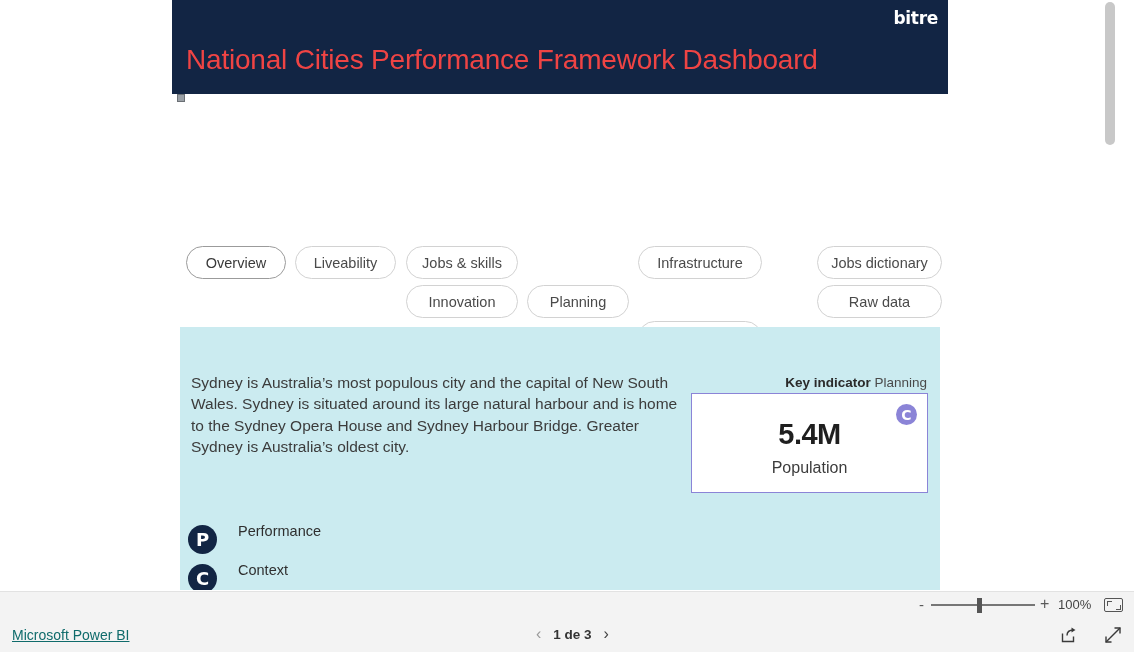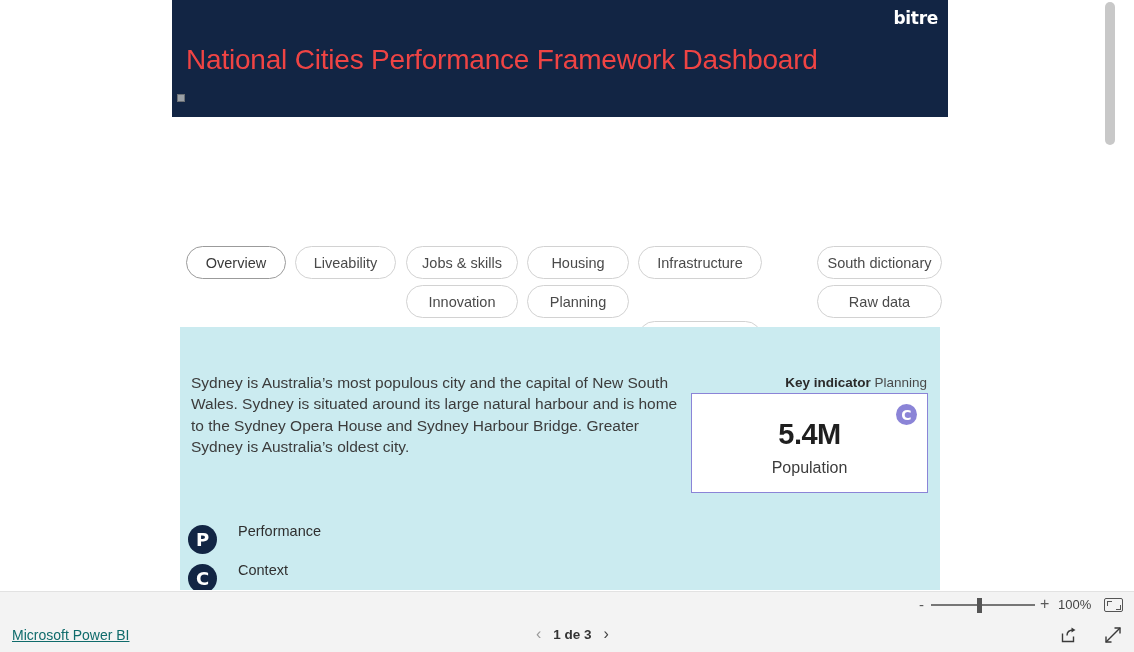--- a/index.html
+++ b/index.html
@@ -32,21 +32,21 @@
     position: absolute;
     left: 172px;
     top: 0px;
     width: 776px;
   }
 
   
   .banner {
     position: relative;
     width: 776px;
-    height: 117px;
+    height: 94px;
     background: #122544;
   }
   .banner-logo {
     position: absolute;
     right: 10px;
     top: 8px;
     color: #ffffff;
     font-size: 17px;
     font-weight: bold;
     letter-spacing: -0.3px;
@@ -365,23 +365,22 @@
         <div class="banner-title">National Cities Performance Framework Dashboard</div>
       </div>
       <div class="banner-handle"></div>
 
       <div class="nav-area">
 
         <div class="nav-row">
           <div class="pill selected" style="left:14px;  width:100px;">Overview</div>
           <div class="pill" style="left:123px; width:101px;">Liveability</div>
           <div class="pill" style="left:234px; width:112px;">Jobs &amp; skills</div>
-          <div class="pill" style="left:355px; width:102px;">Housing</div>
           <div class="pill" style="left:466px; width:124px;">Infrastructure</div>
-          <div class="pill" style="left:645px; width:125px;">South dictionary</div>
+          <div class="pill" style="left:645px; width:125px;">Jobs dictionary</div>
         </div>
 
         <div class="nav-row">
           <div class="pill" style="left:234px; width:112px;">Innovation</div>
           <div class="pill" style="left:355px; width:102px;">Planning</div>
           <div class="pill" style="left:466px; width:124px;margin-top:36px;">Sustainability</div>
           <div class="pill" style="left:645px; width:125px;">Raw data</div>
         </div>
 
       </div>

